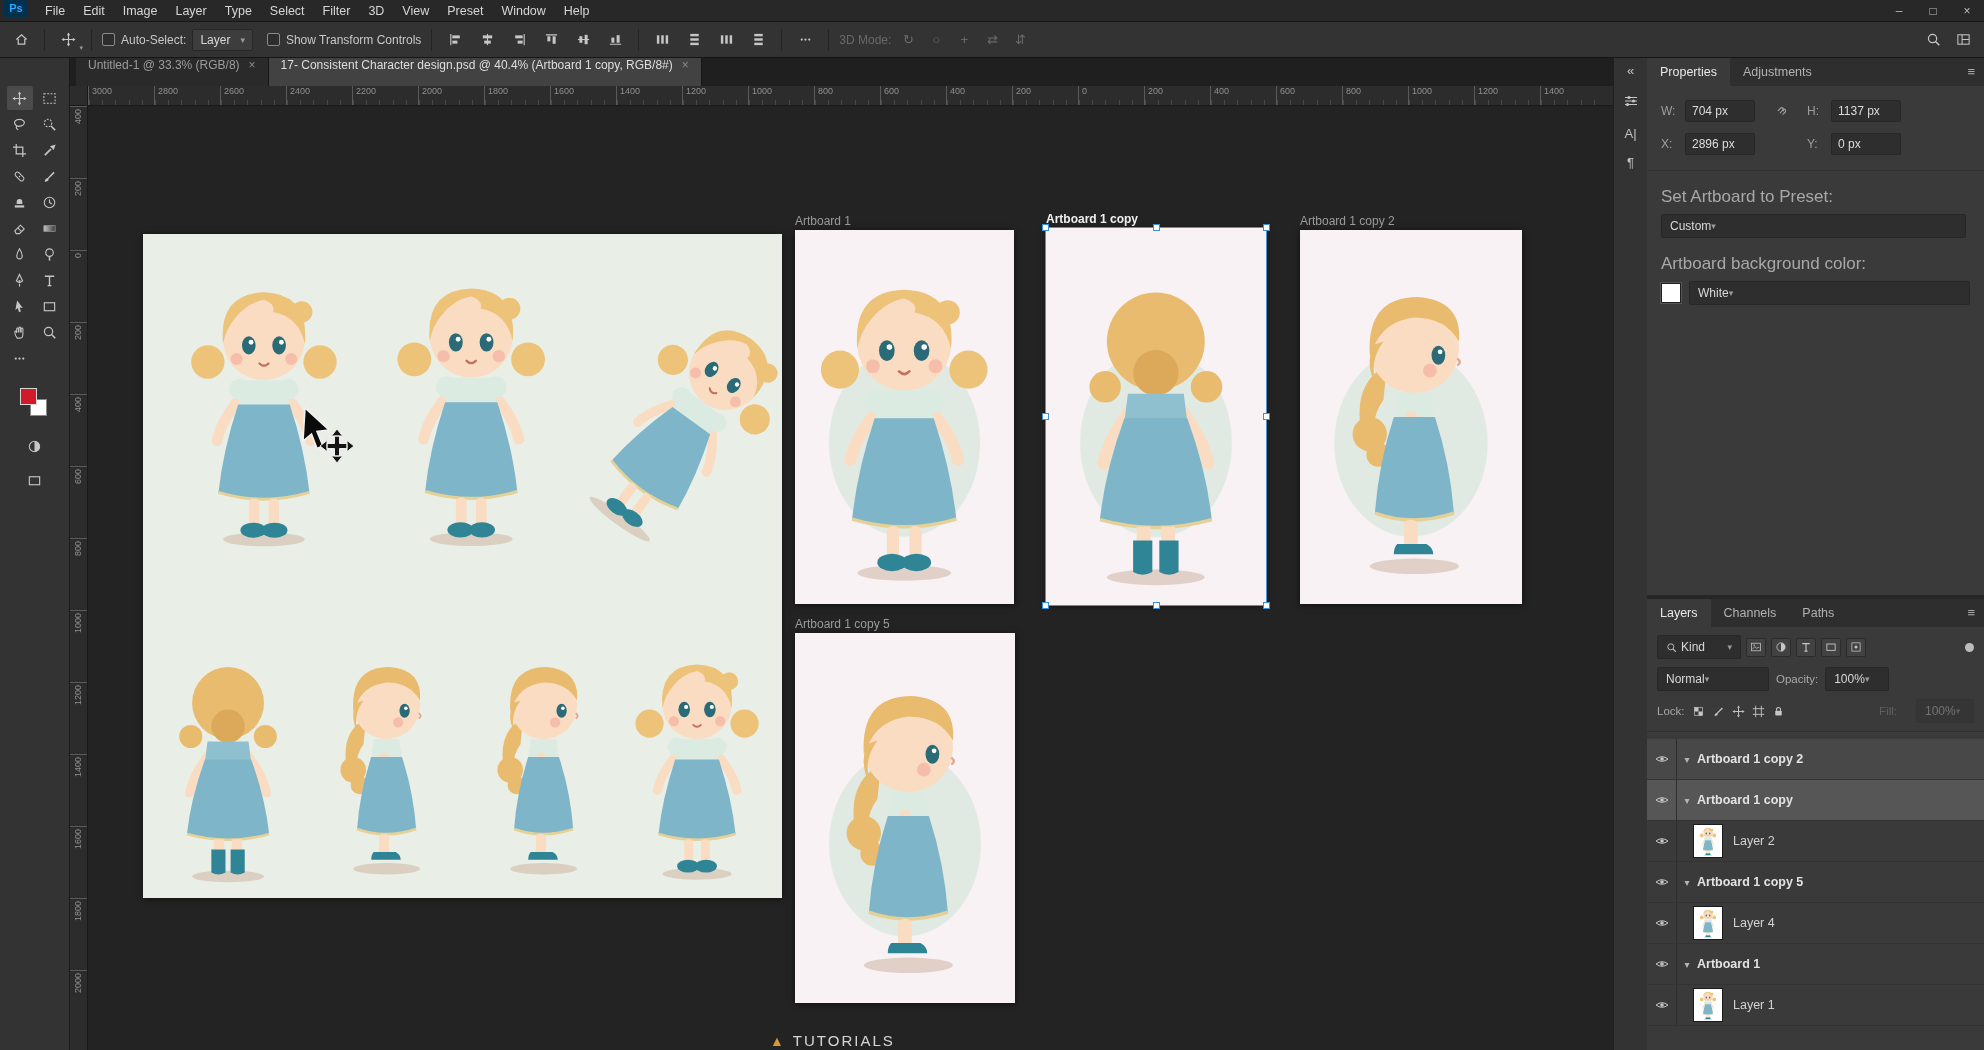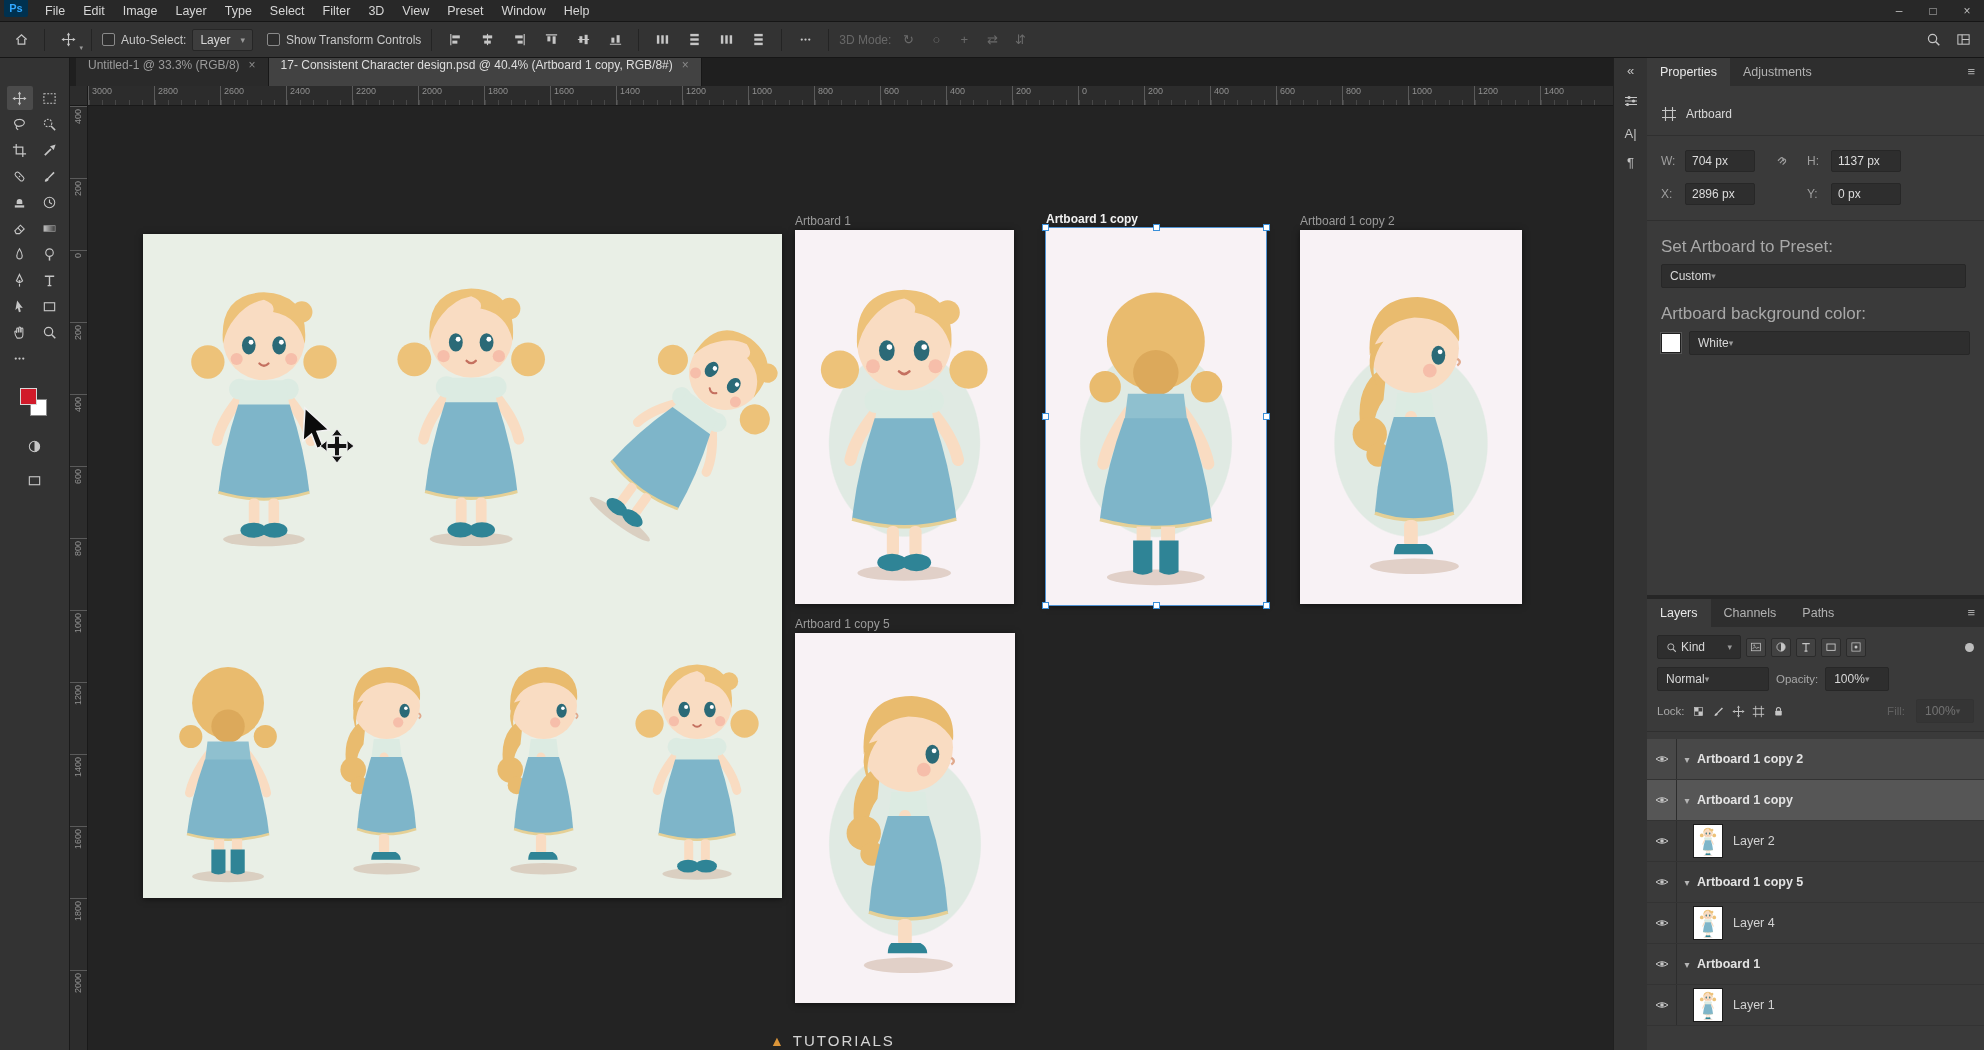--- a/index.html
+++ b/index.html
@@ -124,21 +124,21 @@
   .f-icon{width:20px;height:19px;display:flex;align-items:center;justify-content:center;
     background:#424242;border:1px solid #2b2b2b;border-radius:2px}
   .f-icon svg{width:12px;height:12px}
   .f-toggle{margin-left:auto;width:9px;height:9px;border-radius:50%;background:#bdbdbd}
   .blend-row{display:flex;align-items:center;gap:7px;padding:2px 10px 8px}
   .sel-blend{width:112px}
   .sel-opacity{width:64px}
   .srow-label{color:#a8a8a8;font-size:11.5px}
   .lock-row{display:flex;align-items:center;gap:7px;padding:0 10px 8px;border-bottom:1px solid #2f2f2f}
   .lock-row svg{width:13px;height:13px}
-  .fillgrp{margin-left:auto;display:flex;align-items:center;gap:11px}
+  .fillgrp{margin-left:auto;display:flex;align-items:center;gap:19px}
   .sel-fill{width:58px}
 
   .layers-list{position:absolute;left:0;right:0;top:140px;bottom:0;overflow:hidden}
   .lrow{height:41px;display:flex;align-items:center;border-bottom:1px solid #333333;background:#3a3a3a}
   .lrow.highlight{background:#484848}
   .lrow.selected{background:#565656}
   .eyec{width:30px;align-self:stretch;display:flex;align-items:center;justify-content:center;border-right:1px solid #2d2d2d}
   .eye-svg{width:14px;height:10px}
   .lchev{width:20px;text-align:center;color:#b5b5b5;font-size:10px}
   .lname{font-size:12.5px;color:#d2d2d2}
@@ -786,26 +786,20 @@
   </aside>
 
   <section class="panels">
 
     <div class="panel panel-props">
       <div class="ptabs">
         <span class="ptab active">Properties</span>
         <span class="ptab">Adjustments</span>
         <span class="pmenu">≡</span>
       </div>
-      <div class="obj-row">
-        <svg viewBox="0 0 16 16">
-            <use href="#i-frame"></use>
-          </svg>
-        <span>Artboard</span>
-      </div>
       <div class="dims">
         <div class="fieldrow">
           <span class="flabel">W:</span>
           <input class="pfield" readonly="" value="704 px" style="">
           <span class="chainc">
               <svg viewBox="0 0 16 16">
                 <use href="#i-chain"></use>
               </svg>
             </span>
           <span class="flabel">H:</span>

